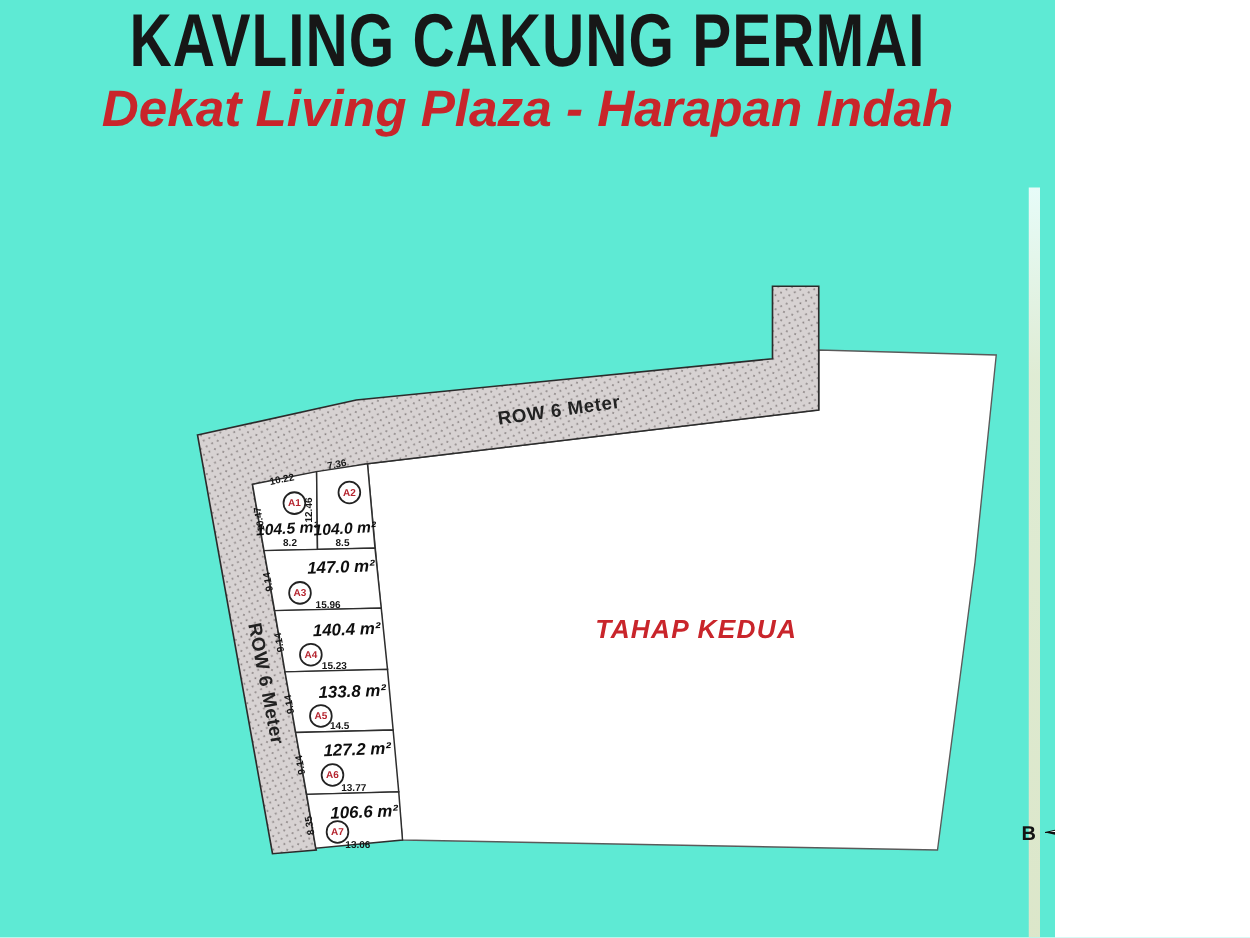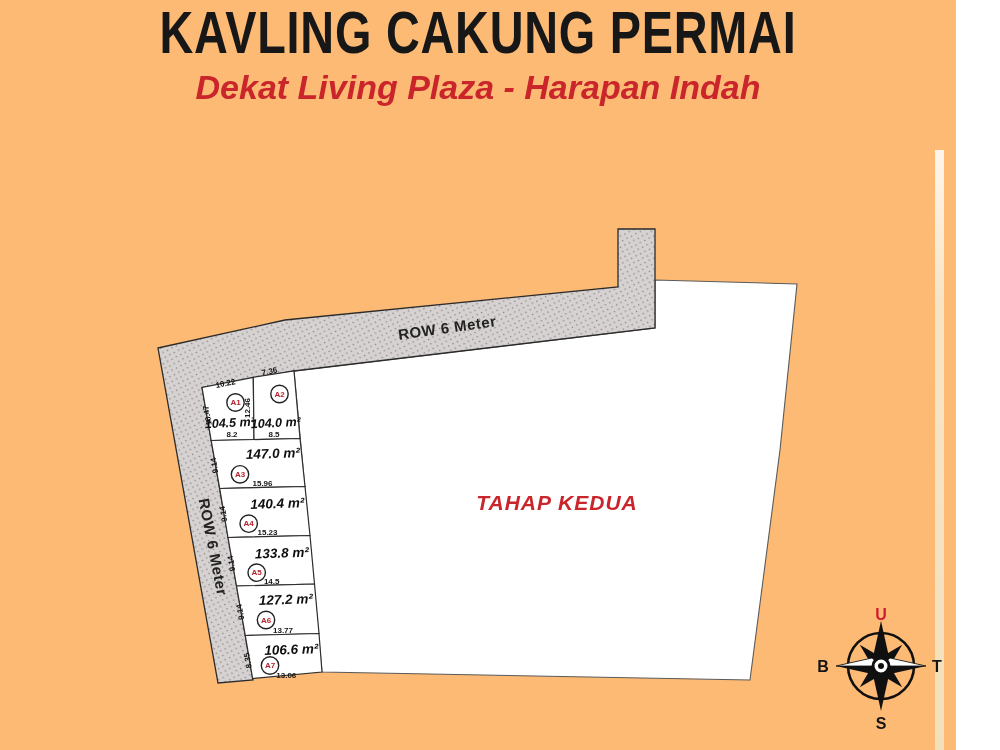--- a/index.html
+++ b/index.html
@@ -1,27 +1,27 @@
 <!DOCTYPE html>
 <html><head>
 <meta charset="utf-8">
 <style>
   html,body{margin:0;padding:0;background:#ffffff;}
   .canvas{
-    position:relative;width:956px;height:750px;background:#fdba74;
+    position:relative;width:844px;height:750px;background:#5eead4;
     overflow:hidden;font-family:"Liberation Sans",sans-serif;
   }
   header{position:absolute;top:0;left:0;right:0;text-align:center;}
   h1{
     margin:4px 0 2px 0;line-height:58px;font-size:60px;font-weight:800;
     color:#171717;letter-spacing:1px;transform:scaleX(.78);
     font-family:"Liberation Sans",sans-serif;white-space:nowrap;
   }
   .subtitle{
-    line-height:46px;font-size:34px;font-style:italic;font-weight:600;
+    line-height:46px;font-size:41px;font-style:italic;font-weight:600;
     color:#c9252b;white-space:nowrap;
   }
   .plan{position:absolute;left:0;top:0;}
   .edge-strip{
     position:absolute;right:12px;top:150px;bottom:0;width:9px;
     background:linear-gradient(#ffffff,#f6ecd4 25%,#f2e6c8);
     opacity:.85;
   }
   svg text{font-family:"Liberation Sans",sans-serif;}
   .area-label{font-style:italic;font-weight:bold;fill:#0e0e0e;}

